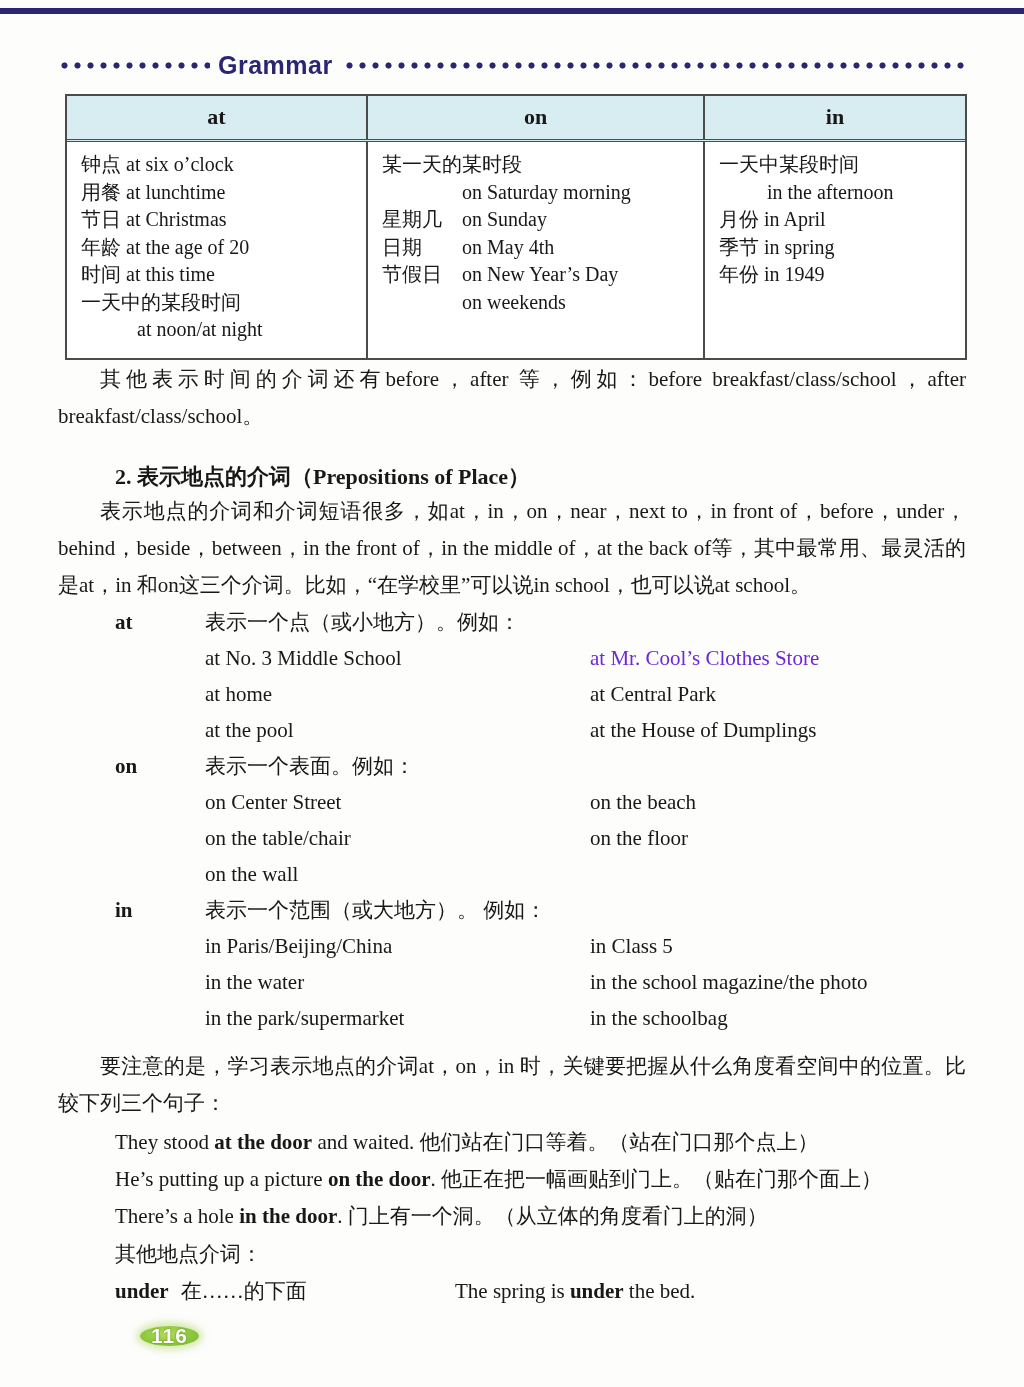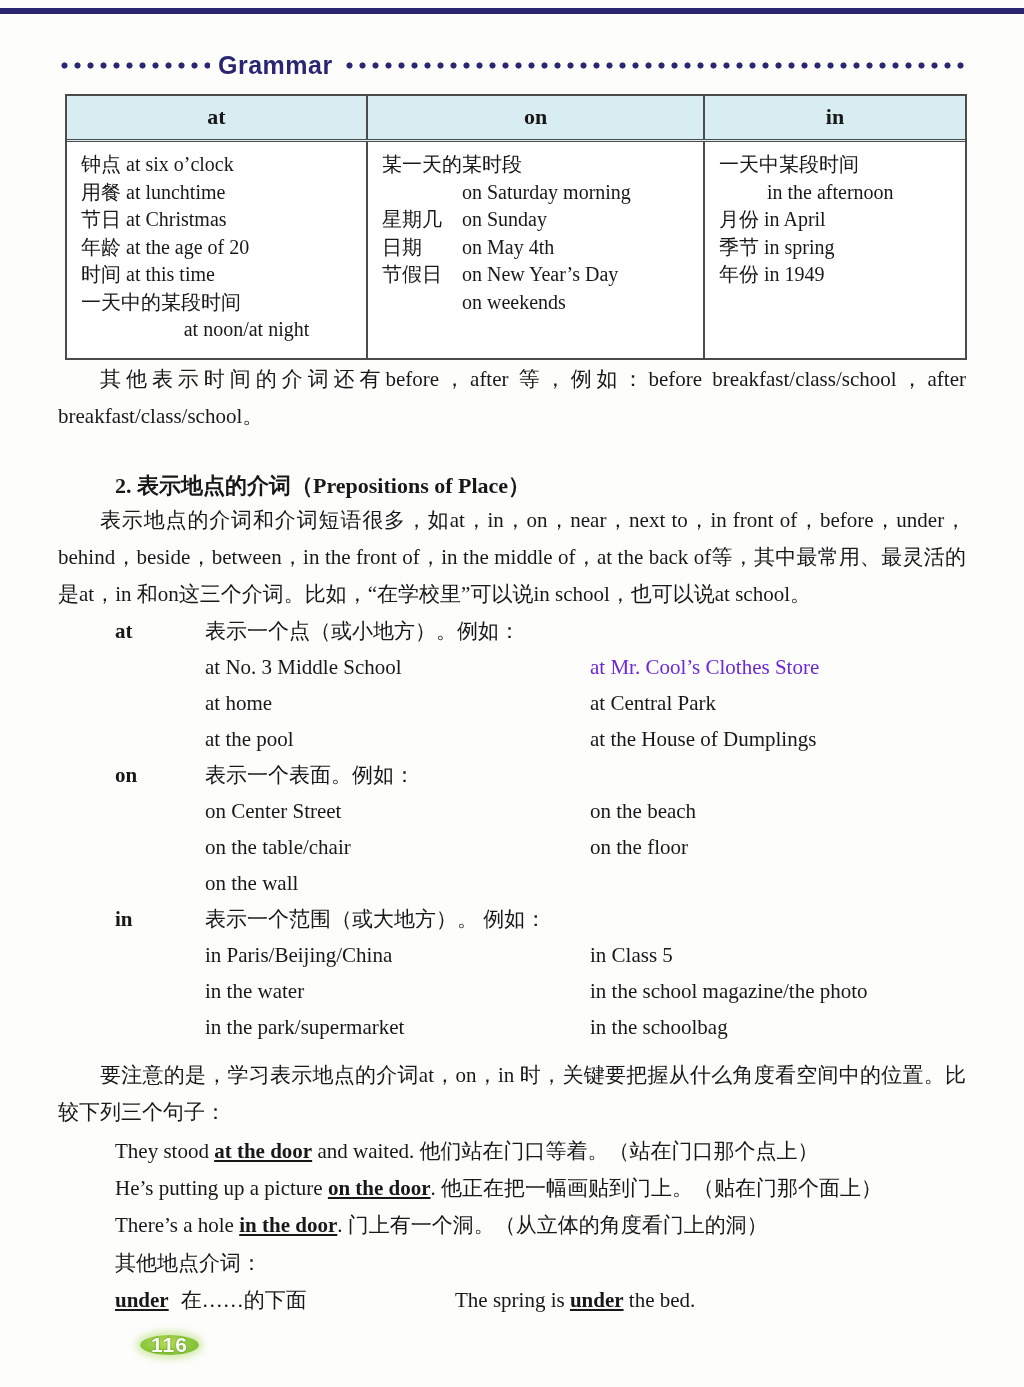--- a/index.html
+++ b/index.html
@@ -28,40 +28,40 @@
 
   
   .timetable { margin:16px 0 0 7px; width:902px; border:2px solid #4b4b4b; background:#fff; }
   .tt-head { display:grid; grid-template-columns:301px 337px 1fr; background:#d8edf2; border-bottom:3px double #4b4b4b; }
   .tt-head .hcell { padding:8px 0 9px; text-align:center; font-weight:bold; font-size:22px; border-right:2px solid #4b4b4b; }
   .tt-head .hcell:last-child { border-right:none; }
   .tt-body { display:grid; grid-template-columns:301px 337px 1fr; min-height:198px; }
   .tt-col { padding:9px 10px 14px 14px; border-right:2px solid #4b4b4b; font-size:20px; line-height:27.5px; }
   .tt-col:last-child { border-right:none; }
   .tl { white-space:nowrap; }
-  .ind1 { padding-left:56px;text-align:center; }
+  .ind1 { padding-left:56px; }
   .ind2 { padding-left:80px; }
   .ind3 { padding-left:48px; }
   .lbl2 { display:inline-block; width:80px; }
 
   
   .para { font-size:21px; line-height:37px; text-indent:2em; text-align:justify; margin-top:1px; }
-  .h2 { font-size:22px; font-weight:bold; margin:36px 0 0 57px; }
+  .h2 { font-size:22px; font-weight:bold; margin:27px 0 0 57px; }
 
   
   .psec { font-size:21px; line-height:36px; }
   .prow { display:grid; grid-template-columns:90px 385px auto; margin-left:57px; }
   .plabel { font-weight:bold; }
   .pdesc { grid-column:2 / span 2; }
   .teal { color:#6d28d9; }
 
   .note { margin-top:12px; }
 
   .sentences { margin:2px 0 0 57px; font-size:21px; line-height:37px; }
-  .b { font-weight:bold;text-decoration:underline; }
+  .b { font-weight:bold; }
 
   .otherhead { margin:1px 0 0 57px; font-size:21px; line-height:37px; }
   .underrow { display:grid; grid-template-columns:340px auto; margin-left:57px; font-size:21px; line-height:37px; }
   .ucn { margin-left:12px; }
 
   
   .badge { margin:16px 0 0 82px; width:59px; height:20px; border-radius:50%;
     background:radial-gradient(ellipse at 45% 40%, #b9dd55 0%, #8cc63f 55%, #7ab52f 100%);
     box-shadow:0 0 7px 4px rgba(190,224,130,.65);
     display:flex; align-items:center; justify-content:center;

